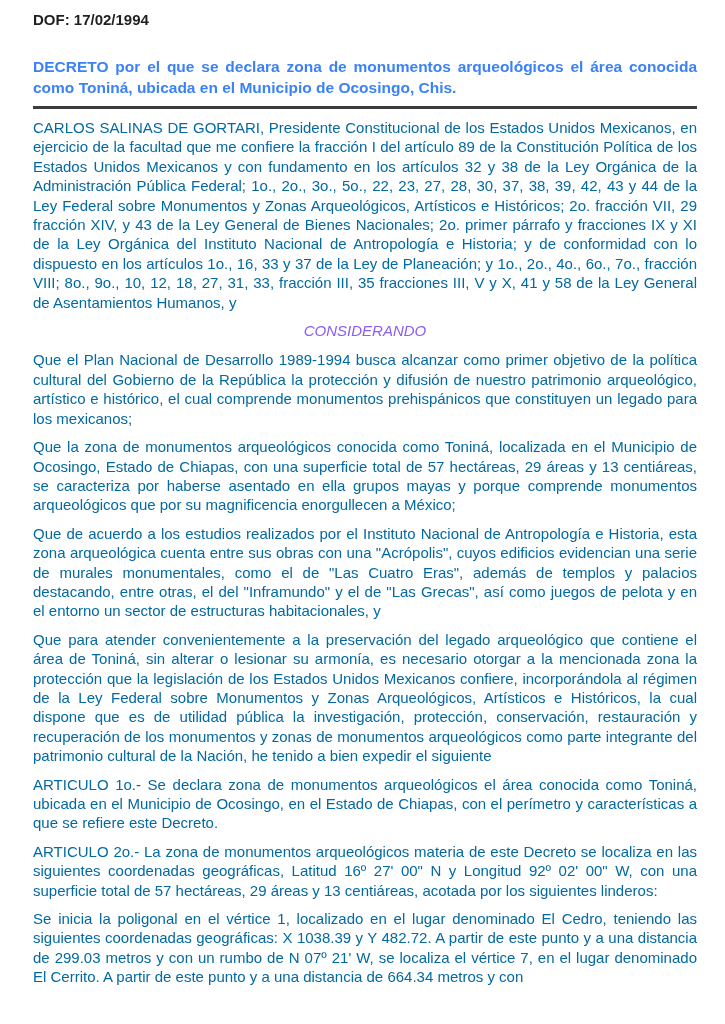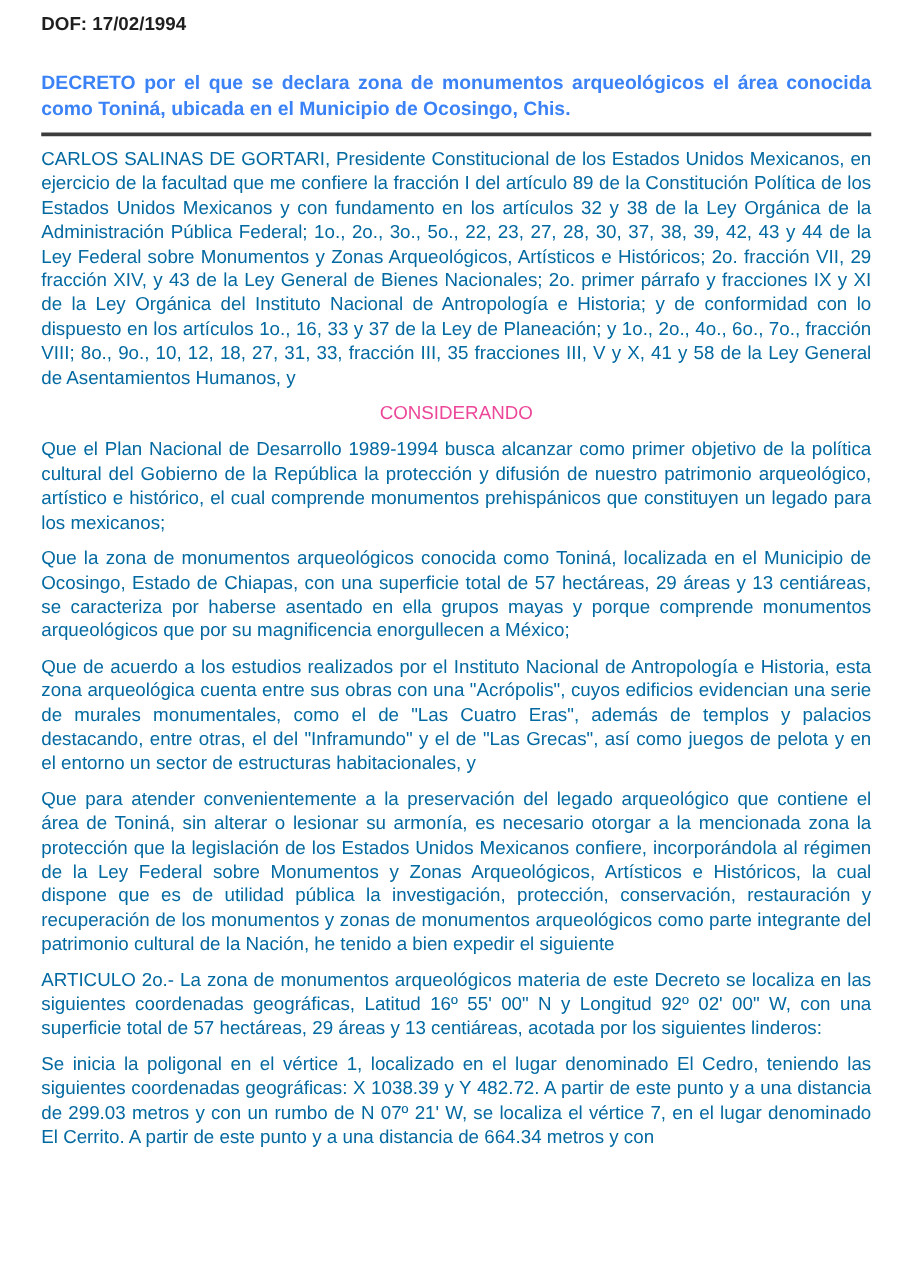--- a/index.html
+++ b/index.html
@@ -44,21 +44,22 @@
     line-height: 19.4px;
     text-align: justify;
     margin: 0 0 9px 0;
     color: #0369a1;
   }
   .heading-center {
     font-size: 15px;
     line-height: 19.4px;
     text-align: center;
     margin: 2px 0 10px 0;
-    color: #ec4899;
+    color: #8b5cf6;
+    font-style: italic;
   }
 </style>
 </head>
 <body>
 
 <div class="page">
 
   <p class="dof-date">DOF: 17/02/1994</p>
 
   <p class="decree-title">DECRETO por el que se declara zona de monumentos arqueológicos el área conocida como Toniná, ubicada en el Municipio de Ocosingo, Chis.</p>
@@ -71,18 +72,19 @@
 
   <p class="para">Que el Plan Nacional de Desarrollo 1989-1994 busca alcanzar como primer objetivo de la política cultural del Gobierno de la República la protección y difusión de nuestro patrimonio arqueológico, artístico e histórico, el cual comprende monumentos prehispánicos que constituyen un legado para los mexicanos;</p>
 
   <p class="para">Que la zona de monumentos arqueológicos conocida como Toniná, localizada en el Municipio de Ocosingo, Estado de Chiapas, con una superficie total de 57 hectáreas, 29 áreas y 13 centiáreas, se caracteriza por haberse asentado en ella grupos mayas y porque comprende monumentos arqueológicos que por su magnificencia enorgullecen a México;</p>
 
   <p class="para">Que de acuerdo a los estudios realizados por el Instituto Nacional de Antropología e Historia, esta zona arqueológica cuenta entre sus obras con una "Acrópolis", cuyos edificios evidencian una serie de murales monumentales, como el de "Las Cuatro Eras", además de templos y palacios destacando, entre otras, el del "Inframundo" y el de "Las Grecas", así como juegos de pelota y en el entorno un sector de estructuras habitacionales, y</p>
 
   <p class="para">Que para atender convenientemente a la preservación del legado arqueológico que contiene el área de Toniná, sin alterar o lesionar su armonía, es necesario otorgar a la mencionada zona la protección que la legislación de los Estados Unidos Mexicanos confiere, incorporándola al régimen de la Ley Federal sobre Monumentos y Zonas Arqueológicos, Artísticos e Históricos, la cual dispone que es de utilidad pública la investigación, protección, conservación, restauración y recuperación de los monumentos y zonas de monumentos arqueológicos como parte integrante del patrimonio cultural de la Nación, he tenido a bien expedir el siguiente</p>
 
 
+  <p class="para">ARTICULO 1o.- Se declara zona de monumentos arqueológicos el área conocida como Toniná, ubicada en el Municipio de Ocosingo, en el Estado de Chiapas, con el perímetro y características a que se refiere este Decreto.</p>
 
-  <p class="para">ARTICULO 2o.- La zona de monumentos arqueológicos materia de este Decreto se localiza en las siguientes coordenadas geográficas, Latitud 16º 55' 00" N y Longitud 92º 02' 00" W, con una superficie total de 57 hectáreas, 29 áreas y 13 centiáreas, acotada por los siguientes linderos:</p>
+  <p class="para">ARTICULO 2o.- La zona de monumentos arqueológicos materia de este Decreto se localiza en las siguientes coordenadas geográficas, Latitud 16º 27' 00" N y Longitud 92º 02' 00" W, con una superficie total de 57 hectáreas, 29 áreas y 13 centiáreas, acotada por los siguientes linderos:</p>
 
   <p class="para">Se inicia la poligonal en el vértice 1, localizado en el lugar denominado El Cedro, teniendo las siguientes coordenadas geográficas: X 1038.39 y Y 482.72. A partir de este punto y a una distancia de 299.03 metros y con un rumbo de N 07º 21' W, se localiza el vértice 7, en el lugar denominado El Cerrito. A partir de este punto y a una distancia de 664.34 metros y con</p>
 
 </div>
 
 </body></html>

